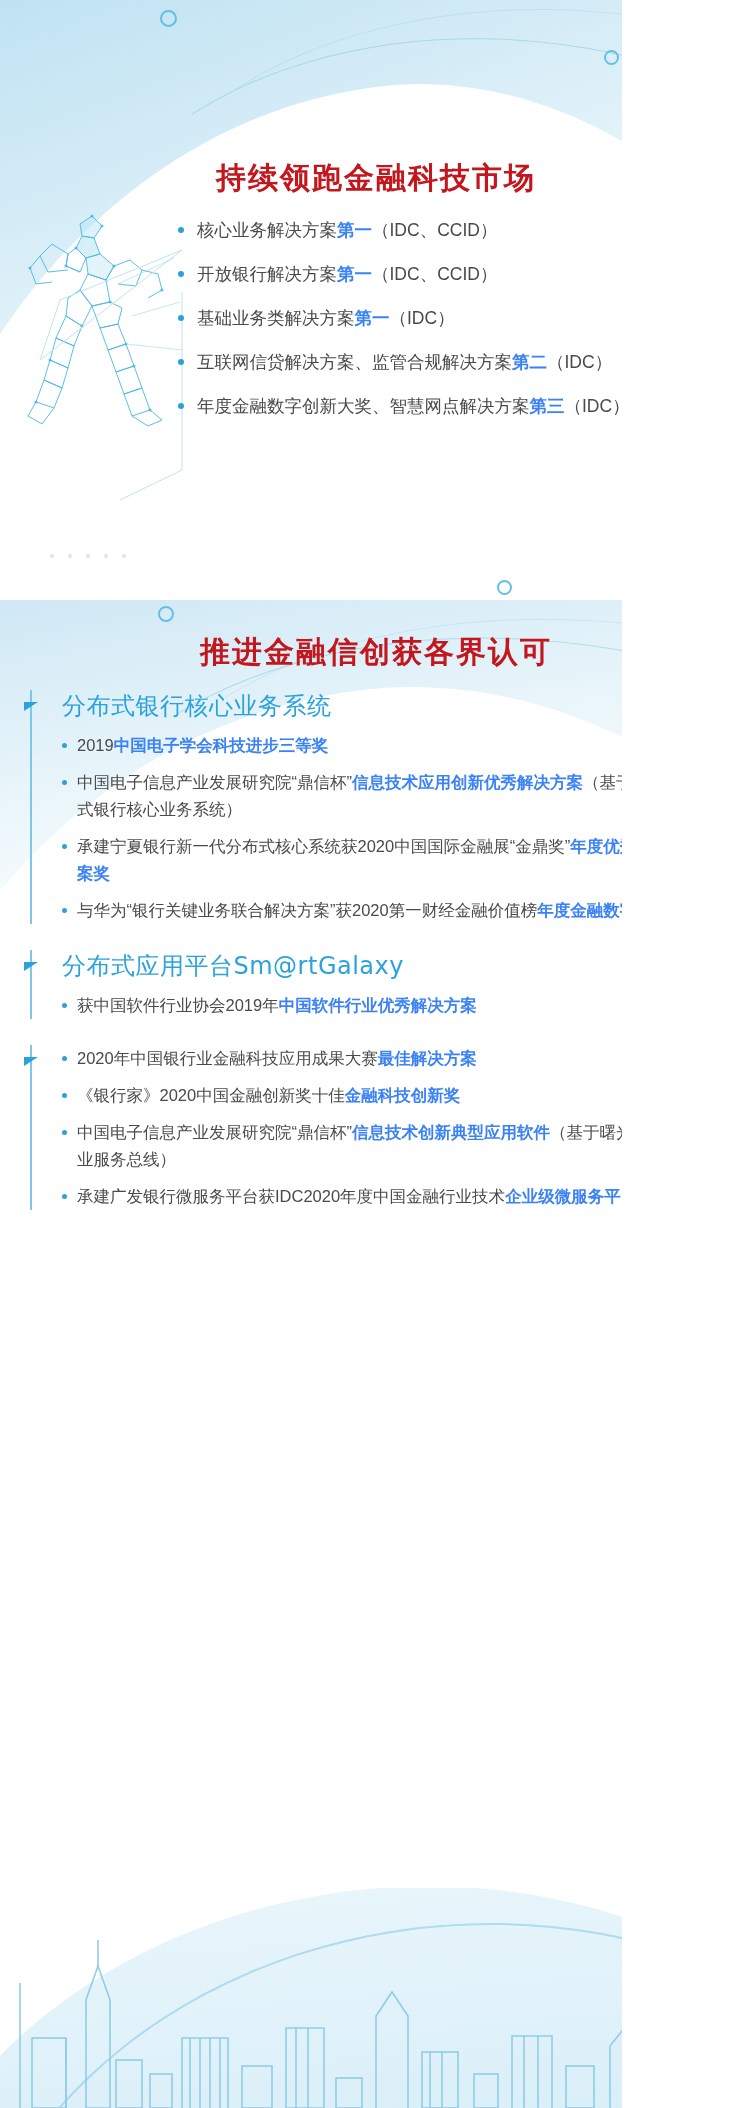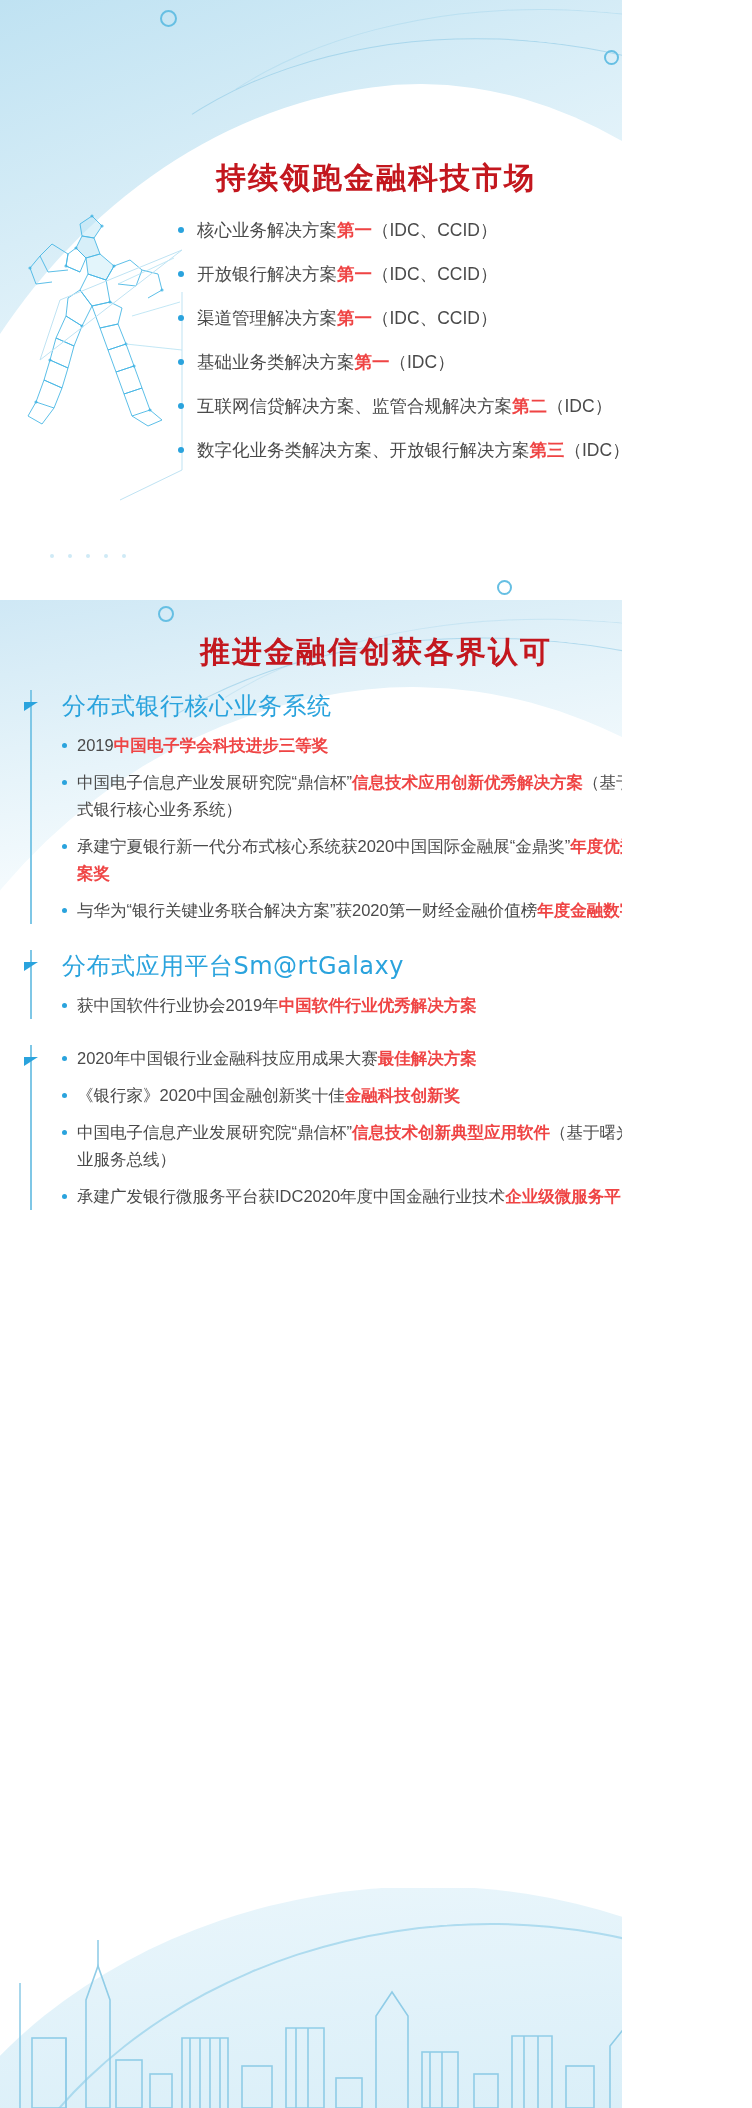--- a/index.html
+++ b/index.html
@@ -102,21 +102,21 @@
     margin-bottom:14px;
     color:#4a4a4a;
     font-size:17.5px;
     line-height:30px;
   }
   .li1 .dot{
     flex:0 0 auto;width:6px;height:6px;border-radius:50%;
     background:#2aa3dd;margin:12px 13px 0 0;
   }
   .li1 .txt{flex:1 1 auto;}
-  .hl{color:#ef4444;font-weight:bold;}
+  .hl{color:#3b82f6;font-weight:bold;}
 
   
   .groups{position:absolute;left:0;top:690px;width:752px;}
   .group{position:relative;padding-left:34px;margin-bottom:10px;}
   .grail{
     position:absolute;left:30px;top:0;bottom:0;width:1.5px;background:#7fc7e6;
   }
   .gflag{
     position:absolute;left:24px;top:12px;width:0;height:0;
     border-top:9px solid #2aa3dd;border-right:14px solid transparent;
@@ -268,33 +268,29 @@
         <div class="li1">
           <span class="dot"></span>
           <span class="txt"><span>核心业务解决方案</span><span class="hl">第一</span><span>（IDC、CCID）</span></span>
         </div>
         <div class="li1">
           <span class="dot"></span>
           <span class="txt"><span>开放银行解决方案</span><span class="hl">第一</span><span>（IDC、CCID）</span></span>
         </div>
         <div class="li1">
           <span class="dot"></span>
-          <span class="txt"><span>渠道管理解决方案</span><span class="hl">第一</span><span>（IDC、CCID）</span></span>
-        </div>
-        <div class="li1">
-          <span class="dot"></span>
           <span class="txt"><span>基础业务类解决方案</span><span class="hl">第一</span><span>（IDC）</span></span>
         </div>
         <div class="li1">
           <span class="dot"></span>
           <span class="txt"><span>互联网信贷解决方案、监管合规解决方案</span><span class="hl">第二</span><span>（IDC）</span></span>
         </div>
         <div class="li1">
           <span class="dot"></span>
-          <span class="txt"><span>数字化业务类解决方案、开放银行解决方案</span><span class="hl">第三</span><span>（IDC）</span></span>
+          <span class="txt"><span>年度金融数字创新大奖、智慧网点解决方案</span><span class="hl">第三</span><span>（IDC）</span></span>
         </div>
       </div>
 
     <div class="sec-title" id="sec2-title">推进金融信创获各界认可</div>
 
     <div class="groups" id="groups">
         <div class="group">
           <div class="grail"></div>
           <div class="gflag"></div>
           <div class="ghead">分布式银行核心业务系统</div>

